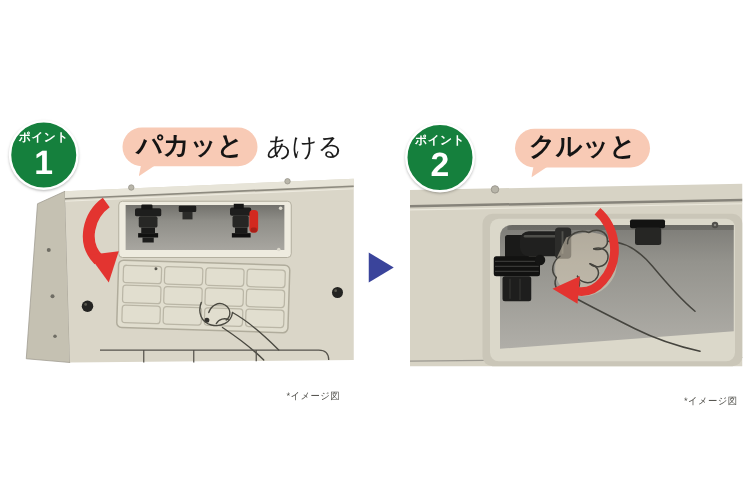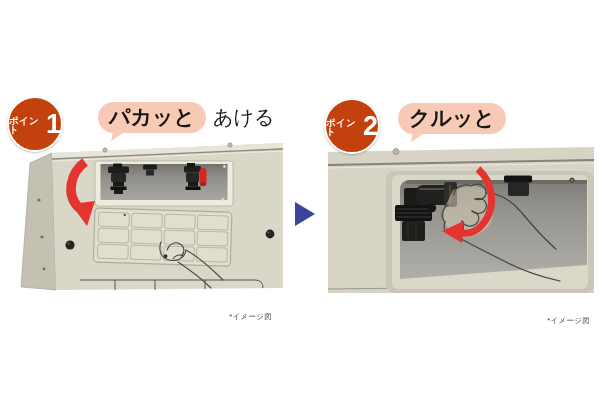--- a/index.html
+++ b/index.html
@@ -1,28 +1,28 @@
 <!DOCTYPE html>
 <html><head>
 <meta charset="utf-8">
 <style>
   html,body{margin:0;padding:0;background:#fff;}
   .stage{position:relative;width:600px;height:400px;background:#ffffff;overflow:hidden;
          font-family:"Liberation Sans","DejaVu Sans",sans-serif;}
-  .badge{position:absolute;width:56px;height:56px;border-radius:50%;background:#c2410c;
-         border:2px solid #ffffff;box-sizing:border-box;display:flex;flex-direction:row;
+  .badge{position:absolute;width:56px;height:56px;border-radius:50%;background:#15803d;
+         border:2px solid #ffffff;box-sizing:border-box;display:flex;flex-direction:column;
          align-items:center;justify-content:center;color:#fff;z-index:6;
          box-shadow:0 1px 2px rgba(0,0,0,.25);}
   .badge-label{font-size:9.5px;font-weight:bold;letter-spacing:.3px;line-height:1;margin-top:2px;}
   .badge-number{font-size:27px;font-weight:bold;line-height:1;margin-top:1px;}
   #badge-1{left:7px;top:96px;}
   #badge-2{left:324px;top:98px;}
   .headline{position:absolute;display:flex;align-items:center;gap:7px;z-index:5;}
   #headline-1{left:98px;top:102px;}
-  #headline-2{left:398px;top:103px;gap:44px;}
+  #headline-2{left:412px;top:103px;gap:44px;}
   .bubble{position:relative;background:#f8cab5;border-radius:17px;padding:3px 11px 5px;}
   .bubble-text{font-size:21px;font-weight:800;color:#141414;line-height:1.1;white-space:nowrap;}
   .bubble-tail{position:absolute;left:13px;bottom:-8px;width:15px;height:13px;background:#f8cab5;
                clip-path:polygon(0 100%,18% 0,100% 22%);}
   .action-text{font-size:20px;font-weight:400;color:#1b1b1b;white-space:nowrap;}
   .illu{position:absolute;z-index:1;}
   #illu-1{left:15px;top:138px;}
   #illu-2{left:328px;top:145px;}
   .next-arrow{position:absolute;left:294px;top:201px;z-index:2;}
   .note{position:absolute;font-size:7.5px;color:#4b4a45;letter-spacing:.3px;

